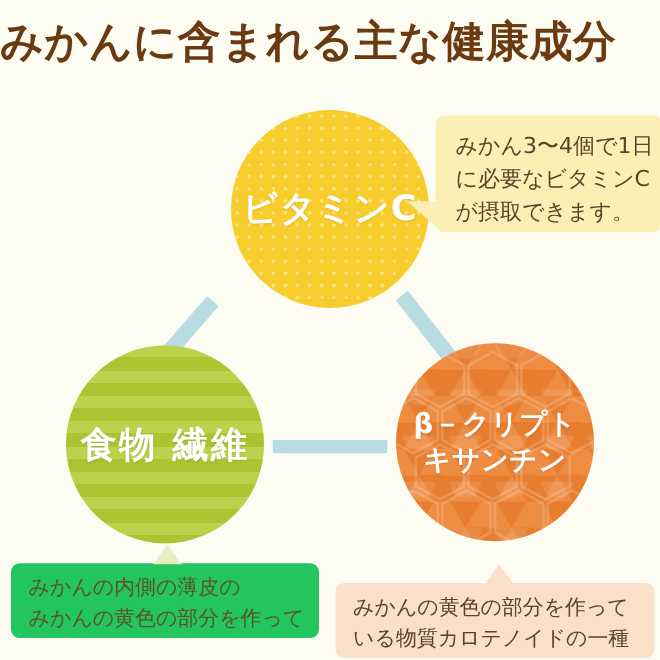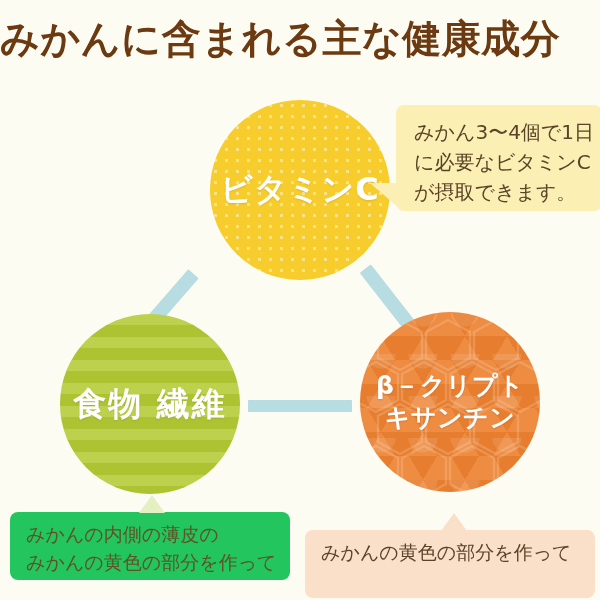--- a/index.html
+++ b/index.html
@@ -303,15 +303,16 @@
 
   <div class="callout" id="callout-fiber">
     <div class="tail-up"></div>
     <span class="line">みかんの内側の薄皮の</span>
     <span class="line">みかんの黄色の部分を作って</span>
   </div>
 
   <div class="callout" id="callout-crypto">
     <div class="tail-up"></div>
     <span class="line">みかんの黄色の部分を作って</span>
+    <span class="line">いる物質カロテノイドの一種</span>
   </div>
 
 </div>
 
 </body></html>

